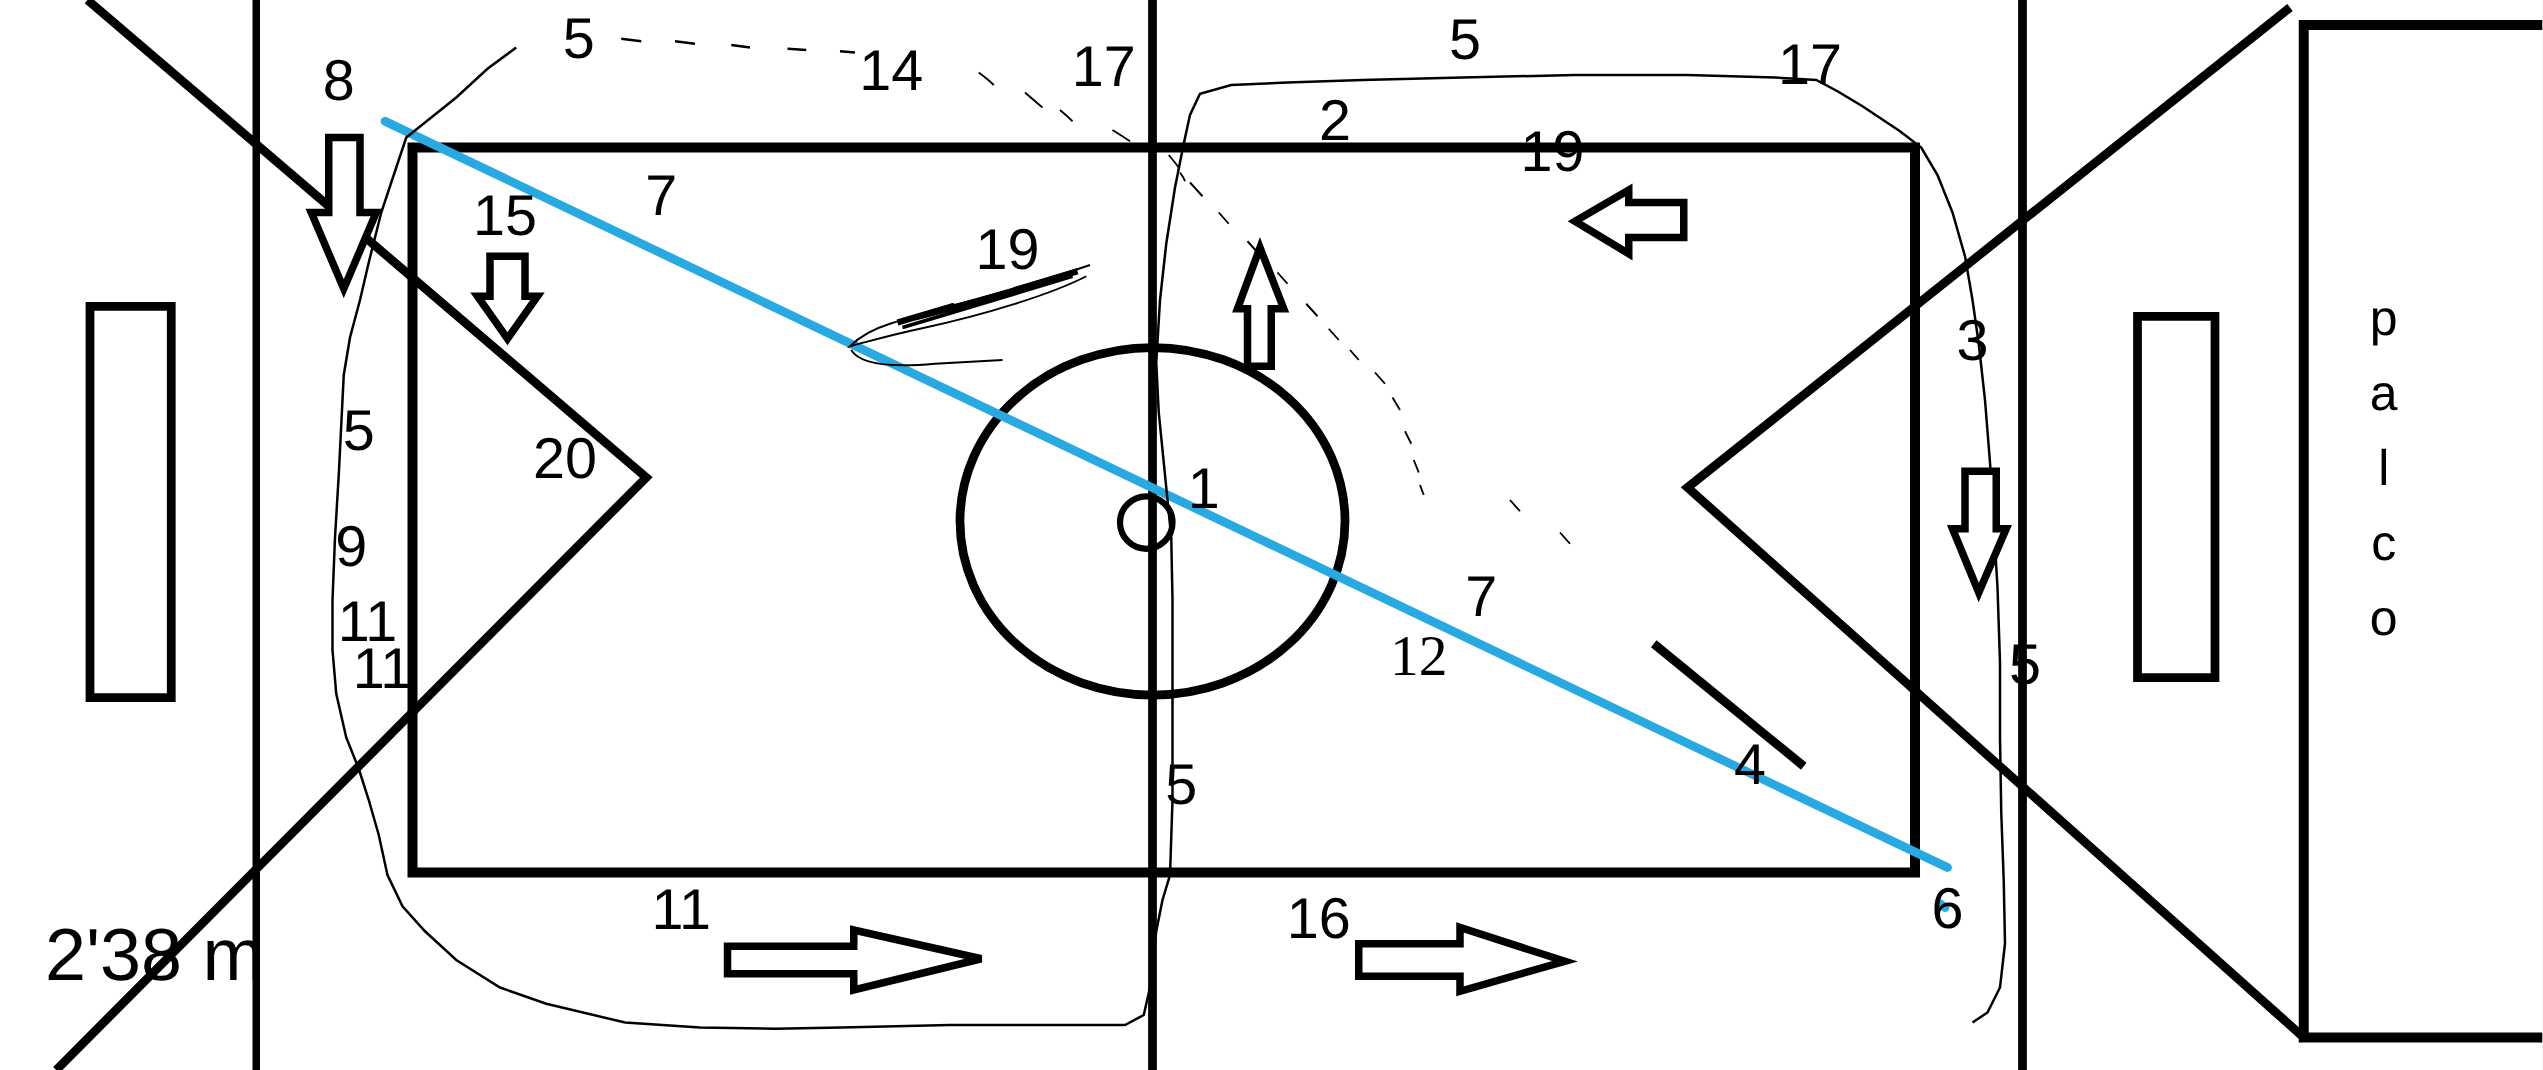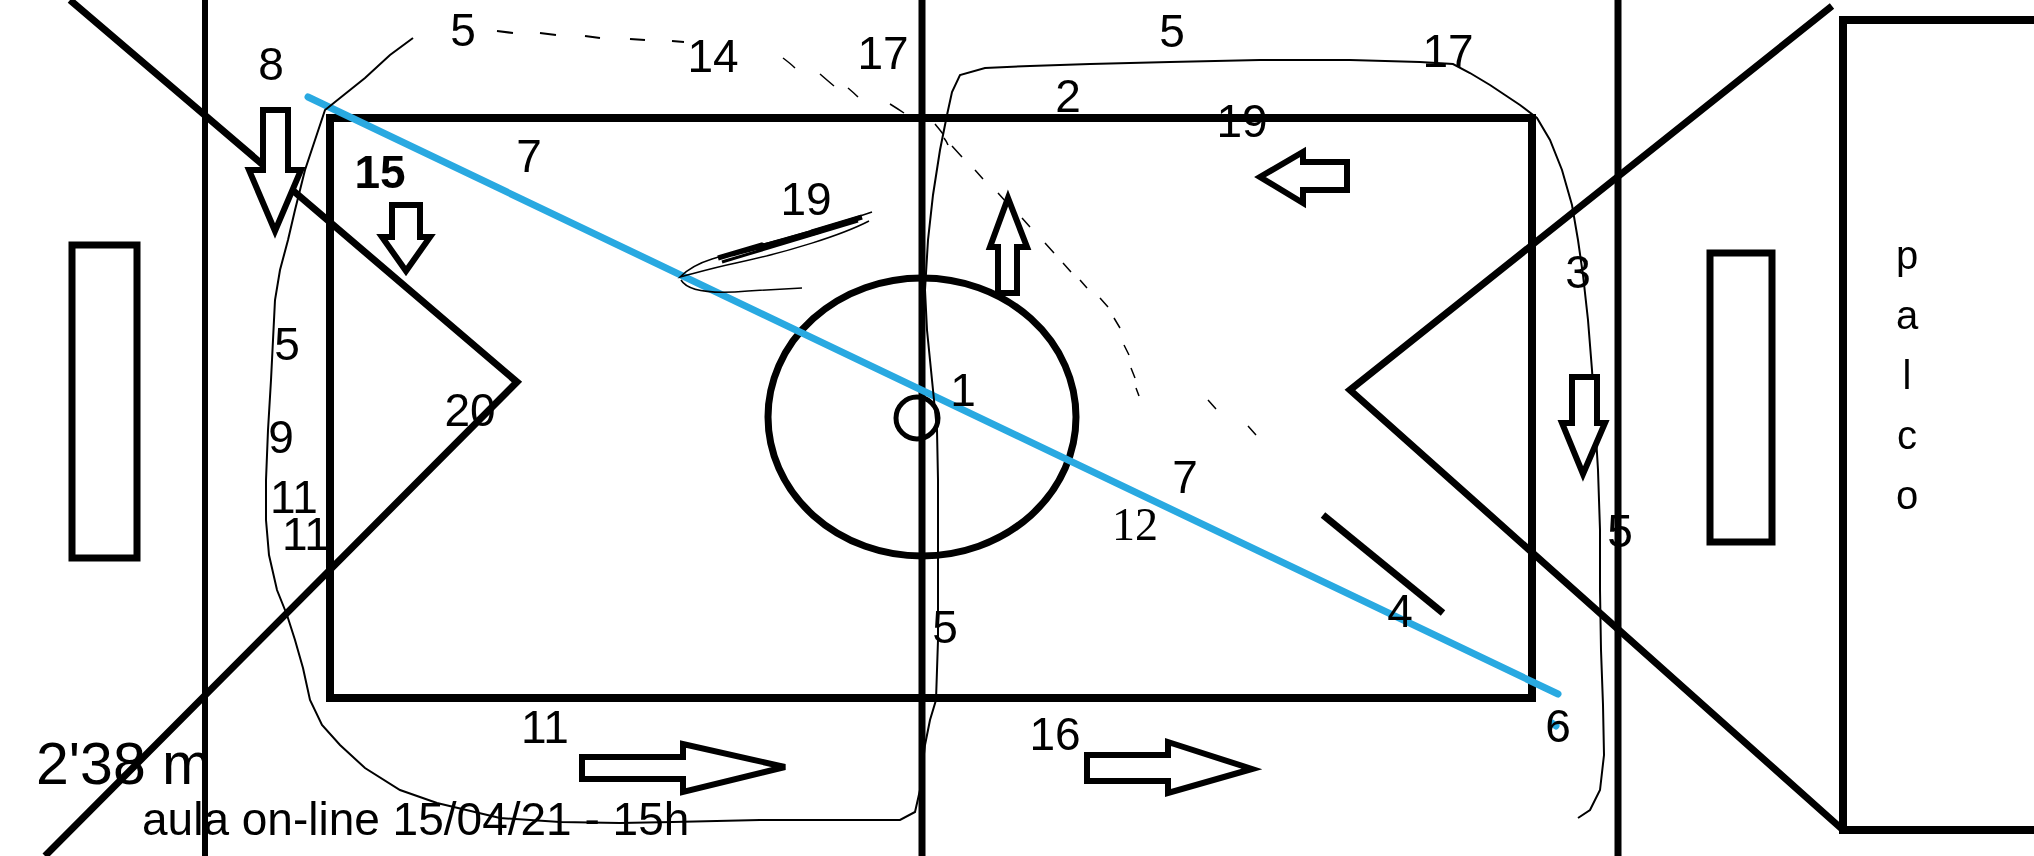--- a/index.html
+++ b/index.html
@@ -82,43 +82,42 @@
 
   <div>
       <span class="pos-label" style="left: 271px; top: 64px;">8</span>
       <span class="pos-label" style="left: 463px; top: 30px;">5</span>
       <span class="pos-label" style="left: 713px; top: 28px; margin-top: 28px;">14</span>
       <span class="pos-label" style="left: 883px; top: 53px;">17</span>
       <span class="pos-label" style="left: 1068px; top: 96px;">2</span>
       <span class="pos-label" style="left: 1172px; top: 31px;">5</span>
       <span class="pos-label" style="left: 1448px; top: 51px;">17</span>
       <span class="pos-label" style="left: 1242px; top: 121px;">19</span>
-      <span class="pos-label" style="left: 380px; top: 172px; font-weight: bold;">15</span>
+      <span class="pos-label" style="left: 404px; top: 172px;">15</span>
       <span class="pos-label" style="left: 529px; top: 156px;">7</span>
       <span class="pos-label" style="left: 806px; top: 199px;">19</span>
       <span class="pos-label" style="left: 1578px; top: 272px;">3</span>
       <span class="pos-label" style="left: 287px; top: 344px;">5</span>
-      <span class="pos-label" style="left: 470px; top: 366px; margin-top: 44px;">20</span>
+      <span class="pos-label" style="left: 452px; top: 366px;">20</span>
       <span class="pos-label" style="left: 963px; top: 390px;">1</span>
       <span class="pos-label" style="left: 281px; top: 437px;">9</span>
       <span class="pos-label" style="left: 294px; top: 497px;">11</span>
       <span class="pos-label" style="left: 306px; top: 534px;">11</span>
       <span class="pos-label" style="left: 1185px; top: 477px;">7</span>
       <span class="pos-label" style="left: 1135px; top: 525px; font-family: Liberation Serif, serif;">12</span>
       <span class="pos-label" style="left: 1400px; top: 611px;">4</span>
       <span class="pos-label" style="left: 1620px; top: 531px;">5</span>
       <span class="pos-label" style="left: 945px; top: 627px;">5</span>
       <span class="pos-label" style="left: 1558px; top: 726px;">6</span>
       <span class="pos-label" style="left: 545px; top: 727px;">11</span>
       <span class="pos-label" style="left: 1055px; top: 734px;">16</span>
     </div>
 
   <div class="measurement">2'38 m</div>
 
-  <div class="caption">aula on-line 15/04/21 - 15h</div>
 
   <div class="stage-label">
       <span>p</span>
       <span>a</span>
       <span>l</span>
       <span>c</span>
       <span>o</span>
     </div>
 
 </div>

